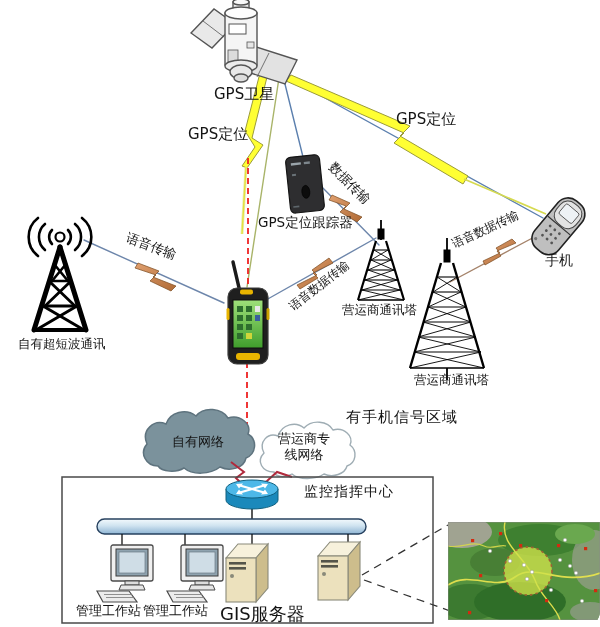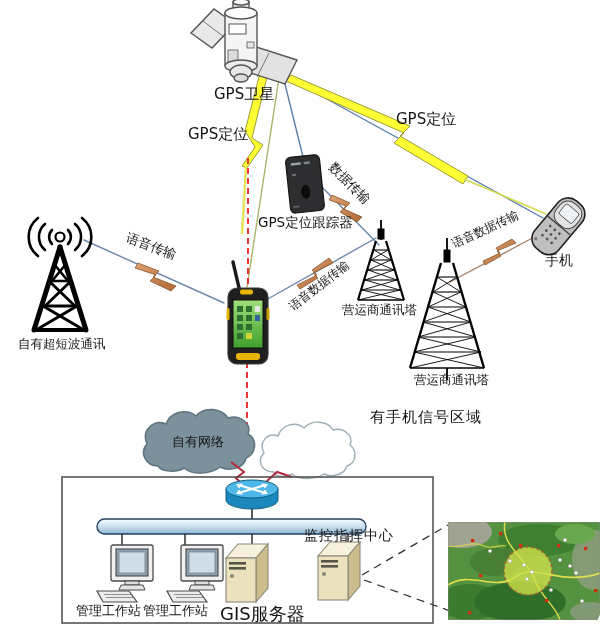--- a/index.html
+++ b/index.html
@@ -330,20 +330,22 @@
 <div class="lbl" style="left:396px;top:111px;font-size:15px;">GPS定位</div>
 <div class="lbl" style="left:258px;top:215px;font-size:13.5px;">GPS定位跟踪器</div>
 <div class="lbl rot" style="left:129px;top:231px;font-size:13px;transform:rotate(20deg);">语音传输</div>
 <div class="lbl rot" style="left:336px;top:160px;font-size:13px;transform:rotate(45deg);">数据传输</div>
 <div class="lbl rot" style="left:287px;top:303px;font-size:12px;transform:rotate(-38deg);">语音数据传输</div>
 <div class="lbl rot" style="left:450px;top:239px;font-size:12px;transform:rotate(-25deg);">语音数据传输</div>
 <div class="lbl" style="left:18px;top:337px;font-size:12.5px;">自有超短波通讯</div>
 <div class="lbl" style="left:342px;top:303px;font-size:12.5px;">营运商通讯塔</div>
 <div class="lbl" style="left:414px;top:373px;font-size:12.5px;">营运商通讯塔</div>
 <div class="lbl" style="left:545px;top:252px;font-size:14px;">手机</div>
-<div class="lbl" style="left:346px;top:409px;font-size:15px;letter-spacing:1px;margin-left:24px;">有手机信号区域</div>
+<div class="lbl" style="left:346px;top:409px;font-size:15px;letter-spacing:1px;">有手机信号区域</div>
 <div class="lbl c" style="left:162px;top:436px;width:72px;font-size:13px;font-family:Liberation Mono, monospace;">自有网络</div>
-<div class="lbl" style="left:304px;top:483px;font-size:14px;letter-spacing:1px;margin-top:44px;">监控指挥中心</div>
+<div class="lbl c pre" style="left:264px;top:431px;width:80px;font-size:13px;line-height:16px;">营运商专
+线网络</div>
+<div class="lbl" style="left:304px;top:483px;font-size:14px;letter-spacing:1px;">监控指挥中心</div>
 <div class="lbl" style="left:76px;top:604px;font-size:13px;">管理工作站</div>
 <div class="lbl" style="left:143px;top:604px;font-size:13px;">管理工作站</div>
 <div class="lbl" style="left:220px;top:604px;font-size:18px;">GIS服务器</div>
 
 </div>
 
 </body></html>

